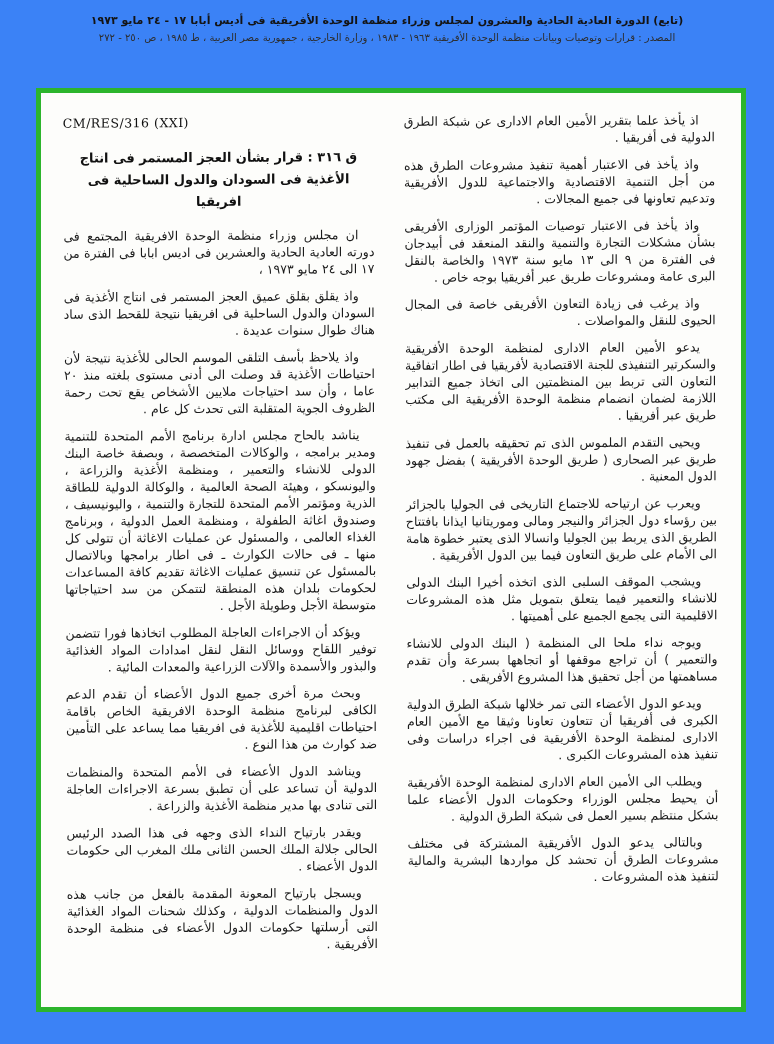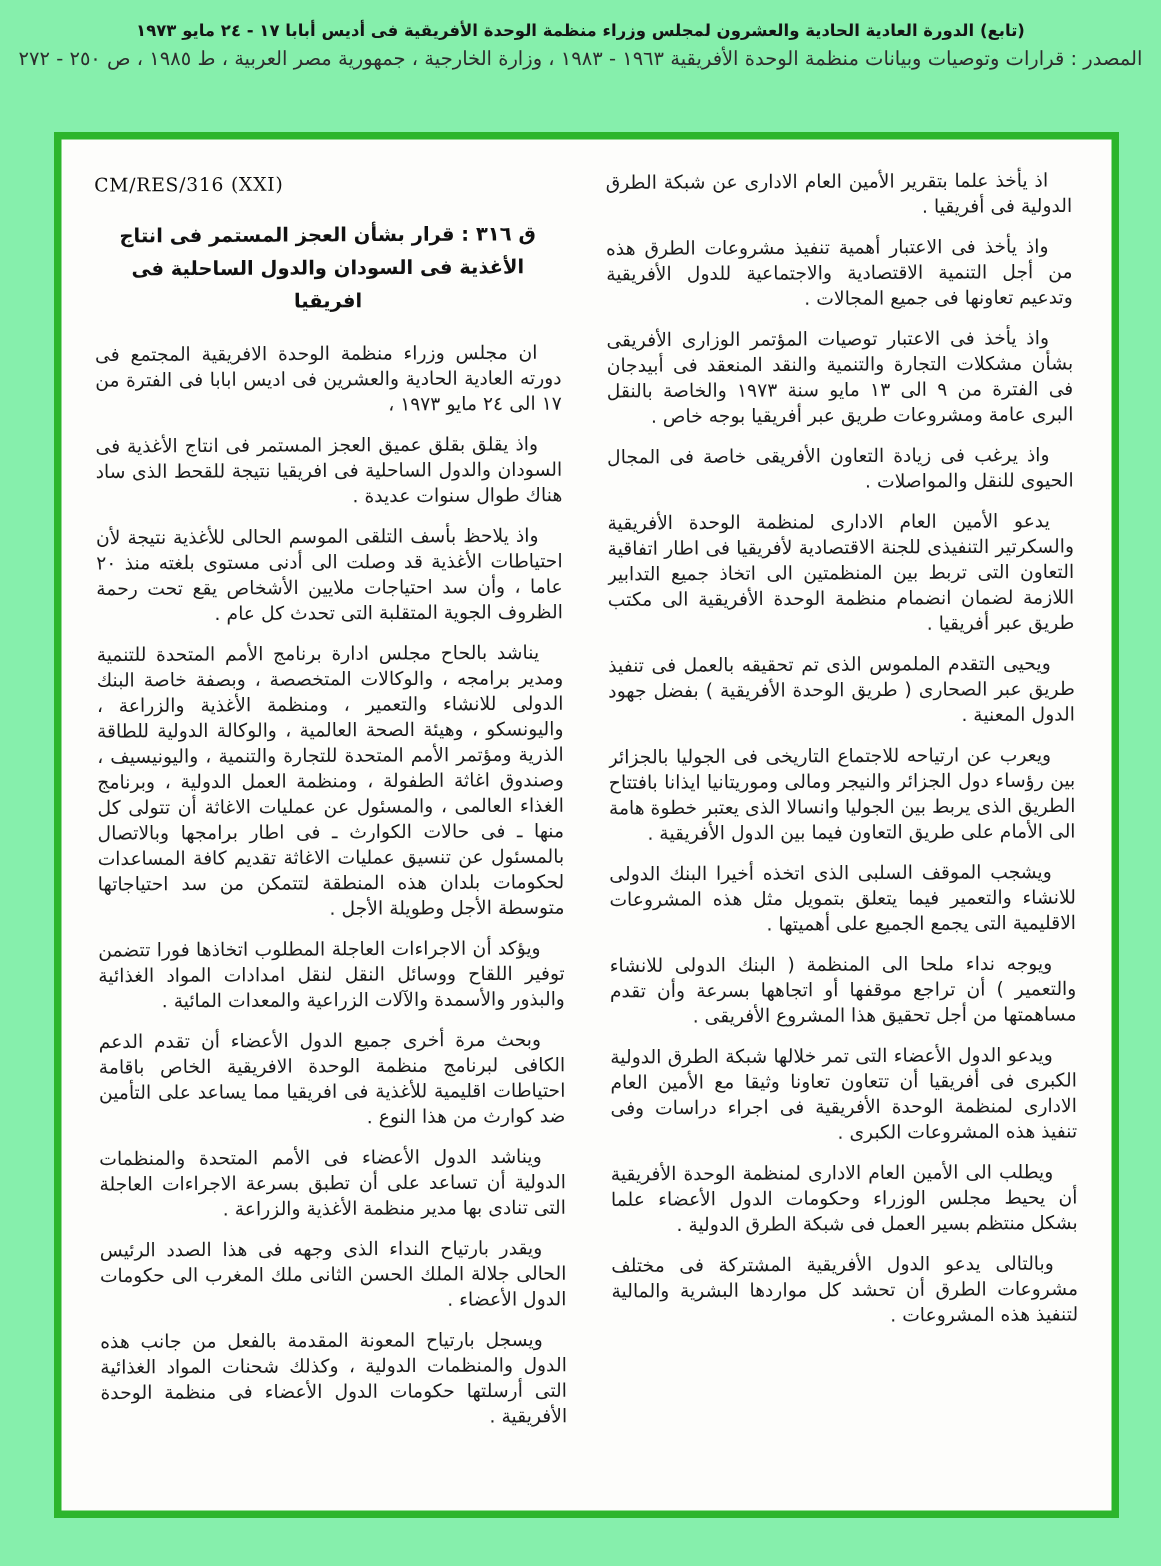--- a/index.html
+++ b/index.html
@@ -5,40 +5,40 @@
   html, body {
     margin: 0;
     padding: 0;
     background: #ffffff;
     font-family: "DejaVu Sans", sans-serif;
   }
   .page {
     position: relative;
     width: 774px;
     height: 1044px;
-    background: #86efac;
+    background: #3b82f6;
     overflow: hidden;
     margin: 0 auto;
   }
   .page-header {
     position: absolute;
     top: 14px;
     left: 0;
     right: 0;
     text-align: center;
     direction: rtl;
     color: #141414;
   }
   .header-line1 {
     font-size: 11px;
     font-weight: bold;
     letter-spacing: 0;
   }
   .header-line2 {
-    font-size: 13px;
+    font-size: 10px;
     margin-top: 5px;
     color: #2d2d2d;
   }
   .green-frame {
     position: absolute;
     top: 88px;
     left: 36px;
     width: 710px;
     height: 924px;
     box-sizing: border-box;

